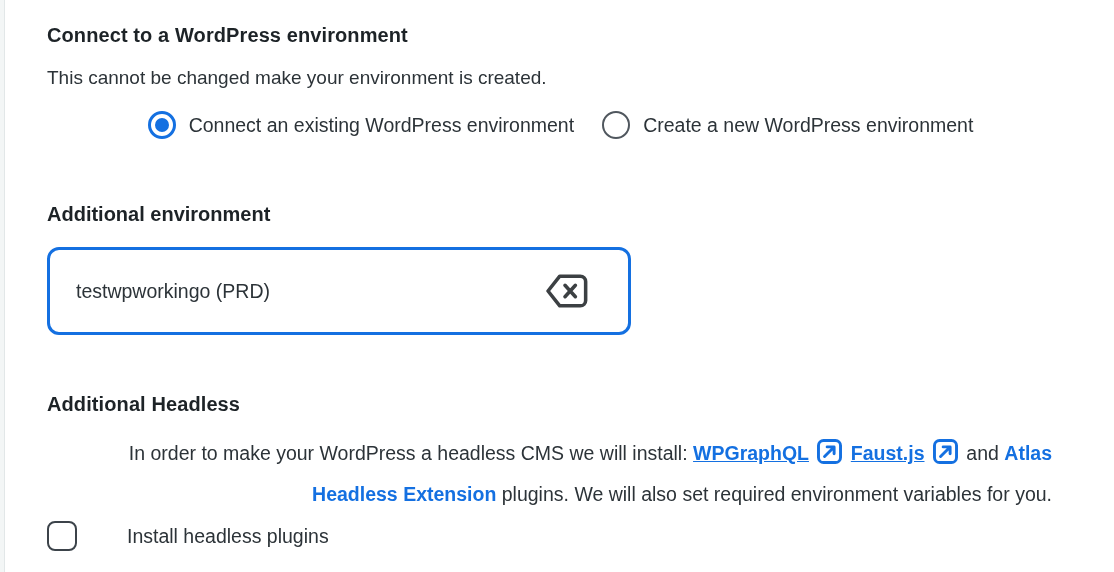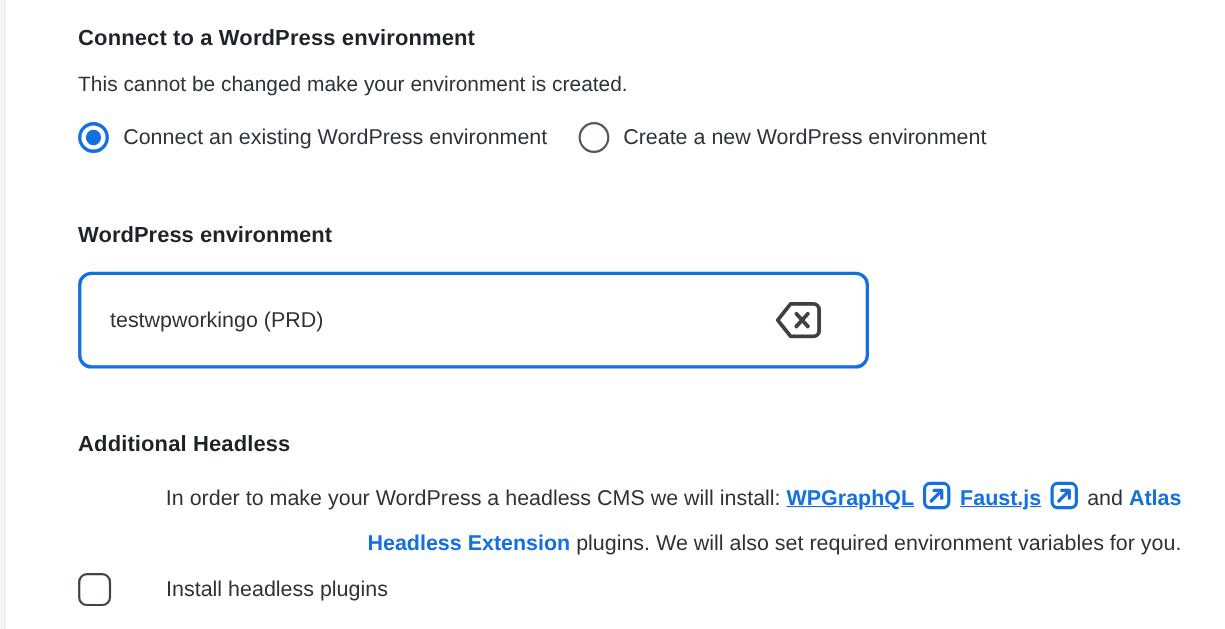--- a/index.html
+++ b/index.html
@@ -6,50 +6,50 @@
   html, body { margin: 0; padding: 0; background: #ffffff; }
   body {
     font-family: "Liberation Sans", "DejaVu Sans", sans-serif;
     color: #2c3338;
     width: 1114px; height: 572px; overflow: hidden; position: relative;
   }
   .left-strip {
     position: absolute; left: 0; top: 0; bottom: 0; width: 5px;
     background: #f3f6f6; border-right: 1px solid #e2e7e8;
   }
-  .content { padding: 24px 40px 0 71px; }
+  .content { padding: 24px 40px 0 47px; }
 
   .section-heading {
     font-size: 20px; font-weight: 700; color: #1d2327;
     margin: 0 0 19px 0; letter-spacing: 0.1px;
   }
   .description {
     font-size: 19px; color: #2c3338; margin: 0 0 21px 0; line-height: 24px;
   }
 
   
-  .radio-row { display: flex; align-items: center; gap: 28px; margin: 0 0 64px 0; }
+  .radio-row { display: flex; align-items: center; gap: 28px; margin: 0 0 64px 0; justify-content: center; }
   .radio-option { display: flex; align-items: center; cursor: pointer; }
   .radio-circle {
     width: 28px; height: 28px; border-radius: 50%; flex: 0 0 auto;
     background: #ffffff; position: relative;
   }
   .radio-circle.selected { border: 3px solid var(--accent); }
   .radio-circle.selected::after {
     content: ""; position: absolute; left: 50%; top: 50%;
     width: 14px; height: 14px; border-radius: 50%;
     background: var(--accent); transform: translate(-50%, -50%);
   }
   .radio-circle.unselected { border: 2px solid #50575e; }
   .radio-label { font-size: 19.5px; color: #2c3338; margin-left: 13px; white-space: nowrap; }
 
   
   .field-heading { font-size: 20px; font-weight: 700; color: #1d2327; margin: 0 0 21px 0; }
   .env-field {
-    width: 719px; height: 88px; border: 3px solid var(--accent);
+    width: 584px; height: 88px; border: 3px solid var(--accent);
     border-radius: 12px; background: #ffffff;
     display: flex; align-items: center; padding: 0 40px 0 26px;
     margin: 0 0 58px 0;
   }
   .env-input {
     border: none; outline: none; flex: 1 1 auto;
     font-family: "Liberation Sans", "DejaVu Sans", sans-serif;
     font-size: 19.5px; color: #2c3338; background: transparent; padding: 0;
   }
   .clear-btn {
@@ -89,21 +89,21 @@
     <div class="radio-option">
       <span class="radio-circle selected"></span>
       <span class="radio-label">Connect an existing WordPress environment</span>
     </div>
     <div class="radio-option">
       <span class="radio-circle unselected"></span>
       <span class="radio-label">Create a new WordPress environment</span>
     </div>
   </div>
 
-  <h2 class="field-heading">WordPress environment</h2>
+  <h2 class="field-heading">Additional environment</h2>
 
   <div class="env-field">
     <input class="env-input" type="text" value="testwpworkingo (PRD)" style="">
     <button class="clear-btn">
       <span style="display:flex;">
         <svg width="42" height="34" viewBox="0 0 25 20" fill="none">
           <path d="M8.2 1.2 H20.4 a3.2 3.2 0 0 1 3.2 3.2 v11.2 a3.2 3.2 0 0 1 -3.2 3.2 H8.2 L1.2 10 Z" stroke="#3c4043" stroke-width="2.1" stroke-linejoin="round"></path>
           <path d="M11.3 6.6 L17.5 13.4 M17.5 6.6 L11.3 13.4" stroke="#3c4043" stroke-width="2.1" stroke-linecap="round"></path>
         </svg>
       </span>

